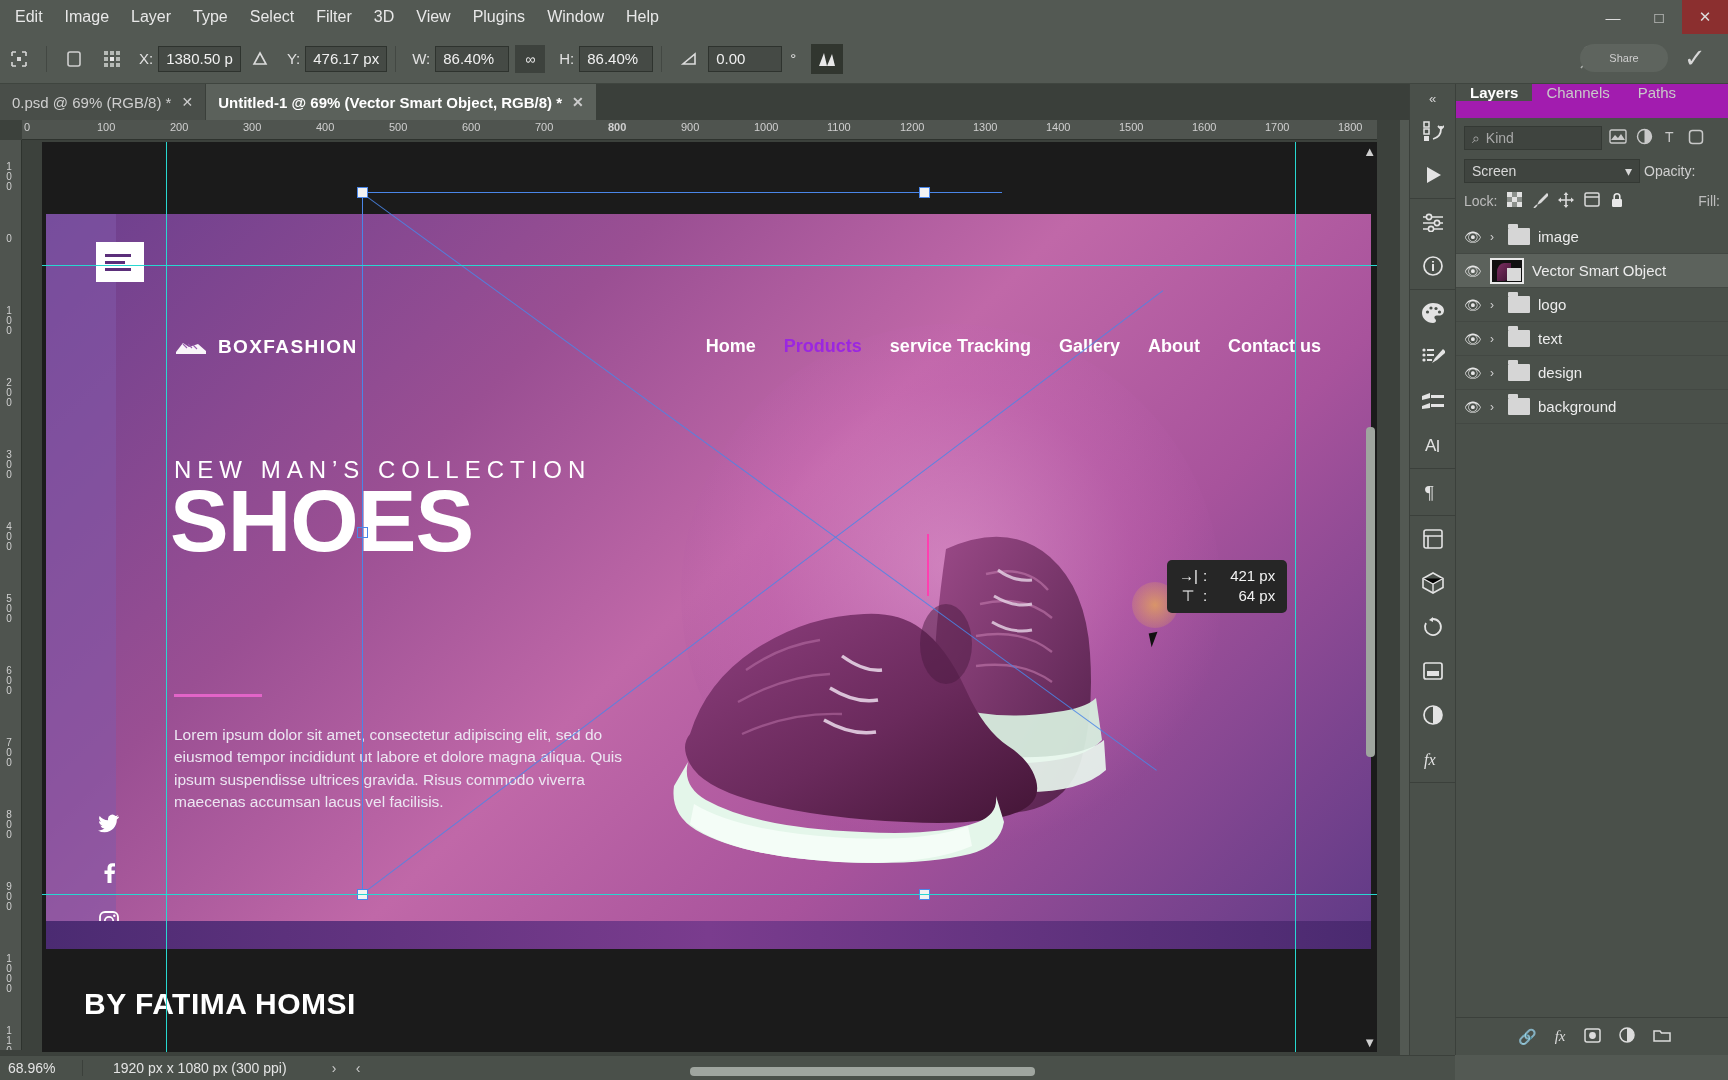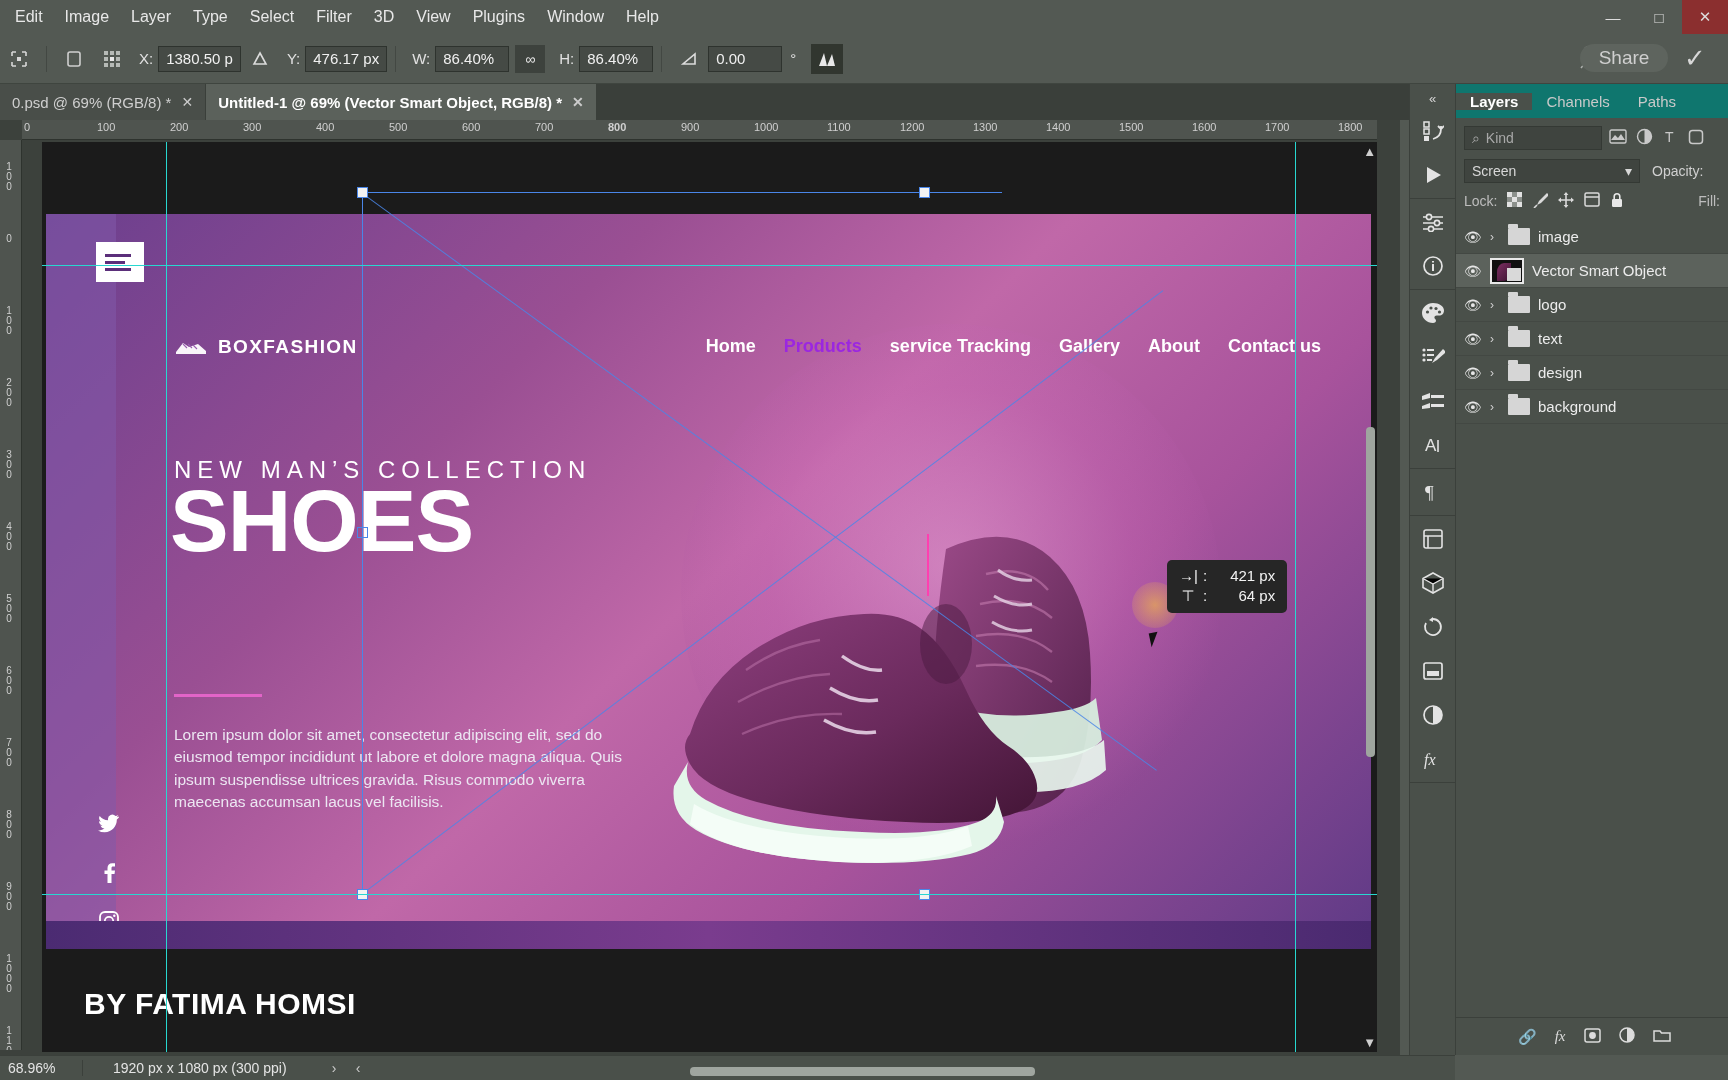--- a/index.html
+++ b/index.html
@@ -52,21 +52,21 @@
     align-items: center; justify-content: center; color: #e6e6e6;
     margin: 0 6px; font-size: 14px;
   }
   .ob-warp {
     width: 32px; height: 30px; background: #31362f; display: flex;
     align-items: center; justify-content: center; margin-left: 10px;
   }
   .share-btn {
     position: absolute; right: 60px; top: 10px; width: 88px; height: 28px;
     border-radius: 14px; background: #5e645e; color: #cfcfcf;
-    font-size: 19px; display: flex; align-items: center; justify-content: center;
+    font-size: 11px; display: flex; align-items: center; justify-content: center;
   }
 
   
   .tabbar {
     position: absolute; top: 84px; left: 0; width: 1455px; height: 36px;
     background: #3a3f3a; display: flex; align-items: flex-end;
   }
   .tab {
     height: 36px; display: flex; align-items: center; padding: 0 12px;
     font-size: 15px; color: #cfcfcf; background: #494e49; margin-right: 1px;
@@ -229,39 +229,39 @@
     width: 34px; height: 34px; display: flex; align-items: center;
     justify-content: center; color: #e3e3e3; font-size: 19px;
   }
 
   
   .panel {
     position: absolute; top: 84px; right: 0; width: 273px; height: 971px;
     background: #4a504a; border-left: 1px solid #3b403b;
   }
   .panel-tabs {
-    height: 34px; display: flex; align-items: center; background: #0f766e;
+    height: 34px; display: flex; align-items: flex-start; background: #a21caf;
   }
   .ptab {
     padding: 0 14px; display: flex; align-items: center; font-size: 15px;
     color: #c9c9c9;
   }
   .ptab.active { background: #4a504a; color: #ffffff; font-weight: bold; }
   .filter-row {
     height: 32px; display: flex; align-items: center; gap: 6px;
     padding: 0 8px; margin-top: 4px;
   }
   .kind-box {
     flex: 0 0 138px; height: 24px; background: #3f443f; border: 1px solid #343934;
     display: flex; align-items: center; gap: 6px; padding: 0 7px;
     color: #a9a9a9; font-size: 14px;
   }
   .f-ico { color: #cbcbcb; font-size: 15px; width: 20px; text-align:center; }
   .blend-row {
-    height: 30px; display: flex; align-items: center; gap: 12px; padding: 0 8px;
+    height: 30px; display: flex; align-items: center; gap: 4px; padding: 0 8px;
     margin-top: 2px;
   }
   .blend-sel {
     flex: 0 0 176px; height: 24px; background: #3f443f; border: 1px solid #343934;
     color: #d8d8d8; font-size: 14px; display: flex; align-items: center;
     justify-content: space-between; padding: 0 7px;
   }
   .op-label { color: #d0d0d0; font-size: 14px; white-space: nowrap; }
   .lock-row {
     height: 30px; display: flex; align-items: center; gap: 10px; padding: 0 8px;

